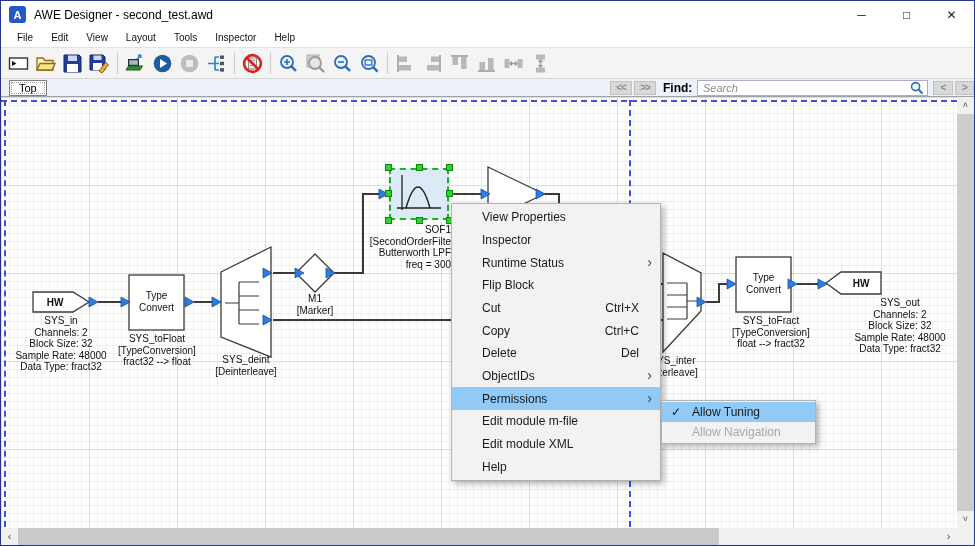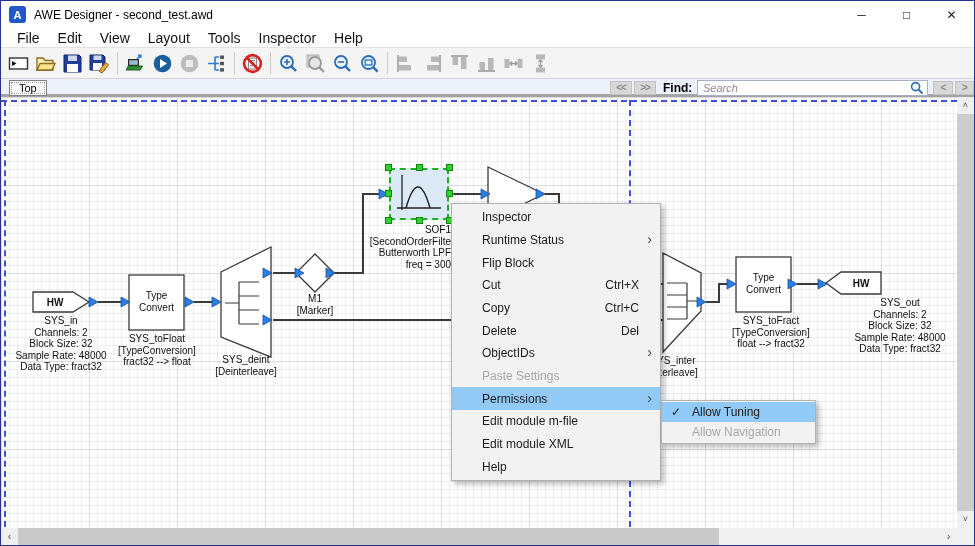--- a/index.html
+++ b/index.html
@@ -8,31 +8,31 @@
   .window { position:relative; width:975px; height:546px; border:1px solid #26348c; background:#fff; }
 
   
   .titlebar { position:absolute; left:0; top:0; width:973px; height:27px; background:#fff; display:flex; align-items:center; padding-left:8px; }
   .app-icon { width:17px; height:17px; background:#2458c6; border-radius:3px; color:#fff; font-size:11px; font-weight:bold; display:flex; align-items:center; justify-content:center; flex:0 0 auto; }
   .win-title { margin-left:8px; font-size:12px; color:#000; white-space:nowrap; }
   .win-btns { margin-left:auto; display:flex; height:100%; }
   .win-btn { width:45px; display:flex; align-items:center; justify-content:center; font-size:12px; color:#1a1a1a; }
 
   
-  .menubar { position:absolute; left:0; top:27px; width:973px; height:19px; background:#fff; display:flex; align-items:center; padding-left:7px; font-size:14px; color:#111; }
+  .menubar { position:absolute; left:0; top:27px; width:973px; height:19px; background:#fff; display:flex; align-items:center; padding-left:7px; font-size:10px; color:#111; }
   .menu-item { padding:0 9px; }
 
   
   .toolbar { position:absolute; left:0; top:46px; width:973px; height:32px; background:#f4f4f4; border-top:1px solid #e2e2e2; border-bottom:1px solid #d6d6d6; display:flex; align-items:center; padding-left:4px; }
   .tb { width:27px; height:27px; border:none; background:transparent; padding:0; display:flex; align-items:center; justify-content:center; }
   .tb svg { width:21px; height:21px; display:block; }
   .tsep { width:1px; height:22px; background:#cccccc; margin:0 4px; flex:0 0 auto; }
 
   
-  .tabrow { position:absolute; left:0; top:78px; width:973px; height:18px; background:#edf1f9; border-bottom:3px solid #a3a3a3; }
+  .tabrow { position:absolute; left:0; top:78px; width:973px; height:18px; background:#edf1f9; border-bottom:1px solid #a3a3a3; }
   .tab { position:absolute; left:8px; top:1px; height:16px; padding:0 9px; background:#fff; border:1px solid #7f7f7f; font-size:11px; line-height:14px; outline:1px dotted #9a9a9a; outline-offset:-3px; }
   .nav-btn { position:absolute; top:2px; width:22px; height:14px; background:#d8d8d8; border:1px solid #c2c2c2; color:#8a8a8a; font-size:10px; font-weight:bold; text-align:center; line-height:12px; letter-spacing:-1px; }
   .find-label { position:absolute; left:662px; top:2px; font-size:12px; font-weight:bold; color:#000; }
   .find-input { position:absolute; left:696px; top:1px; width:231px; height:16px; border:1px solid #a7b0c4; background:#fff; font-size:11px; padding:0 20px 0 5px; font-family:"Liberation Sans",sans-serif; }
   .find-input::placeholder { color:#8b8b8b; font-style:italic; }
   .find-mag { position:absolute; left:909px; top:2px; width:14px; height:14px; }
 
   
   .canvas { position:absolute; left:0; top:96px; width:956px; height:431px; background-color:#fff;
     background-image:
@@ -374,20 +374,23 @@
     <div class="blabel" style="left:844px;top:200px;width:110px;text-align:center;">
       <div>SYS_out</div>
         <div>Channels: 2</div>
         <div>Block Size: 32</div>
         <div>Sample Rate: 48000</div>
         <div>Data Type: fract32</div>
     </div>
 
     <div class="cmenu">
       <div class="mi">
+          <span>View Properties</span>
+        </div>
+      <div class="mi">
           <span>Inspector</span>
         </div>
       <div class="mi">
           <span>Runtime Status</span>
           <span class="mi-arrow">›</span>
         </div>
       <div class="mi">
           <span>Flip Block</span>
         </div>
       <div class="mi">
@@ -398,23 +401,20 @@
           <span>Copy</span>
           <span class="mi-short">Ctrl+C</span>
         </div>
       <div class="mi">
           <span>Delete</span>
           <span class="mi-short">Del</span>
         </div>
       <div class="mi">
           <span>ObjectIDs</span>
           <span class="mi-arrow">›</span>
-        </div>
-      <div class="mi dis">
-          <span>Paste Settings</span>
         </div>
       <div class="mi hl">
           <span>Permissions</span>
           <span class="mi-arrow">›</span>
         </div>
       <div class="mi">
           <span>Edit module m-file</span>
         </div>
       <div class="mi">
           <span>Edit module XML</span>

